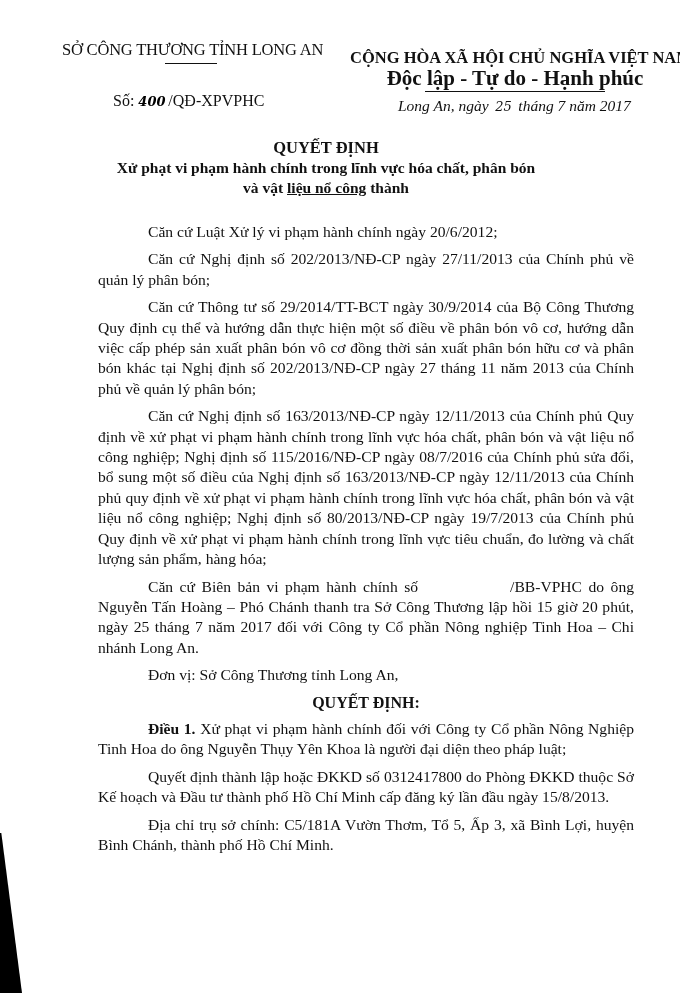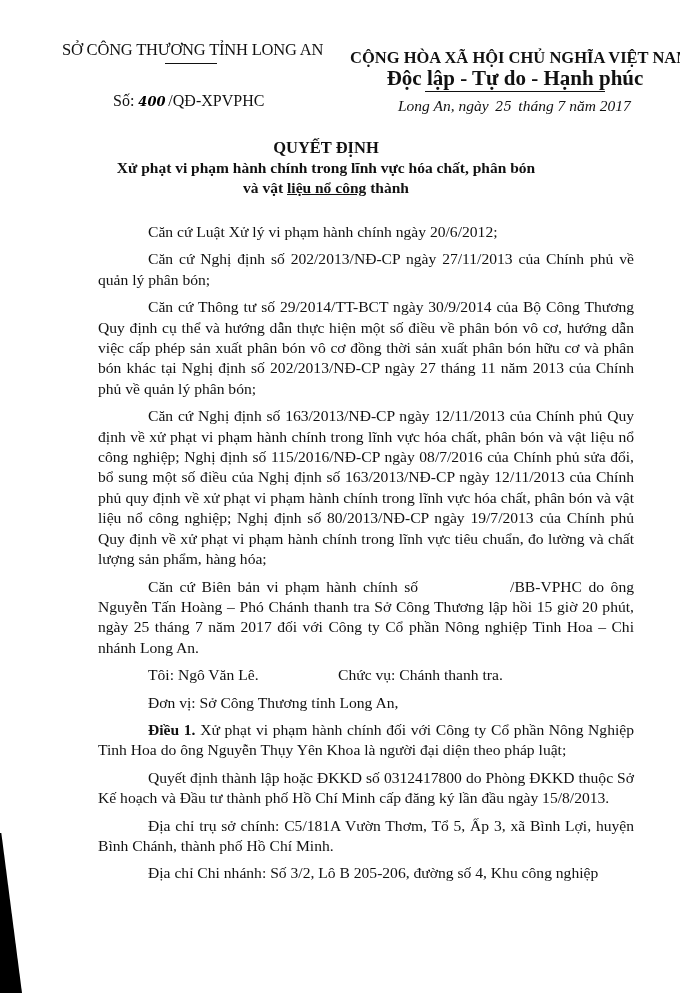--- a/index.html
+++ b/index.html
@@ -73,25 +73,21 @@
     <div class="sub">Xử phạt vi phạm hành chính trong lĩnh vực hóa chất, phân bón</div>
     <div class="sub"><span>và vật </span><span class="ul">liệu nổ công</span><span> thành</span></div>
   </div>
 
   <div class="body">
     <p class="p">Căn cứ Luật Xử lý vi phạm hành chính ngày 20/6/2012;</p>
     <p class="p">Căn cứ Nghị định số 202/2013/NĐ-CP ngày 27/11/2013 của Chính phủ về quản lý phân bón;</p>
     <p class="p">Căn cứ Thông tư số 29/2014/TT-BCT ngày 30/9/2014 của Bộ Công Thương Quy định cụ thể và hướng dẫn thực hiện một số điều về phân bón vô cơ, hướng dẫn việc cấp phép sản xuất phân bón vô cơ đồng thời sản xuất phân bón hữu cơ và phân bón khác tại Nghị định số 202/2013/NĐ-CP ngày 27 tháng 11 năm 2013 của Chính phủ về quản lý phân bón;</p>
     <p class="p">Căn cứ Nghị định số 163/2013/NĐ-CP ngày 12/11/2013 của Chính phủ Quy định về xử phạt vi phạm hành chính trong lĩnh vực hóa chất, phân bón và vật liệu nổ công nghiệp; Nghị định số 115/2016/NĐ-CP ngày 08/7/2016 của Chính phủ sửa đổi, bổ sung một số điều của Nghị định số 163/2013/NĐ-CP ngày 12/11/2013 của Chính phủ quy định về xử phạt vi phạm hành chính trong lĩnh vực hóa chất, phân bón và vật liệu nổ công nghiệp; Nghị định số 80/2013/NĐ-CP ngày 19/7/2013 của Chính phủ Quy định về xử phạt vi phạm hành chính trong lĩnh vực tiêu chuẩn, đo lường và chất lượng sản phẩm, hàng hóa;</p>
     <p class="p"><span>Căn cứ Biên bản vi phạm hành chính số</span><span class="gap"></span><span>/BB-VPHC do ông Nguyễn Tấn Hoàng – Phó Chánh thanh tra Sở Công Thương lập hồi 15 giờ 20 phút, ngày 25 tháng 7 năm 2017 đối với Công ty Cổ phần Nông nghiệp Tinh Hoa – Chi nhánh Long An.</span></p>
-    <div class="row2">
-      <span class="c1">Tôi: Ngô Văn Lê.</span>
-      <span>Chức vụ: Chánh thanh tra.</span>
-    </div>
     <p class="p">Đơn vị: Sở Công Thương tỉnh Long An,</p>
+    <div class="section-h">QUYẾT ĐỊNH:</div>
     <p class="p"><span class="b">Điều 1.</span><span> Xử phạt vi phạm hành chính đối với Công ty Cổ phần Nông Nghiệp Tinh Hoa do ông Nguyễn Thụy Yên Khoa là người đại diện theo pháp luật;</span></p>
     <p class="p">Quyết định thành lập hoặc ĐKKD số 0312417800 do Phòng ĐKKD thuộc Sở Kế hoạch và Đầu tư thành phố Hồ Chí Minh cấp đăng ký lần đầu ngày 15/8/2013.</p>
     <p class="p">Địa chỉ trụ sở chính: C5/181A Vườn Thơm, Tổ 5, Ấp 3, xã Bình Lợi, huyện Bình Chánh, thành phố Hồ Chí Minh.</p>
-    <p class="p">Địa chỉ Chi nhánh: Số 3/2, Lô B 205-206, đường số 4, Khu công nghiệp</p>
   </div>
 
   <div class="scan-edge"></div>
 </div>
 
 </body></html>

